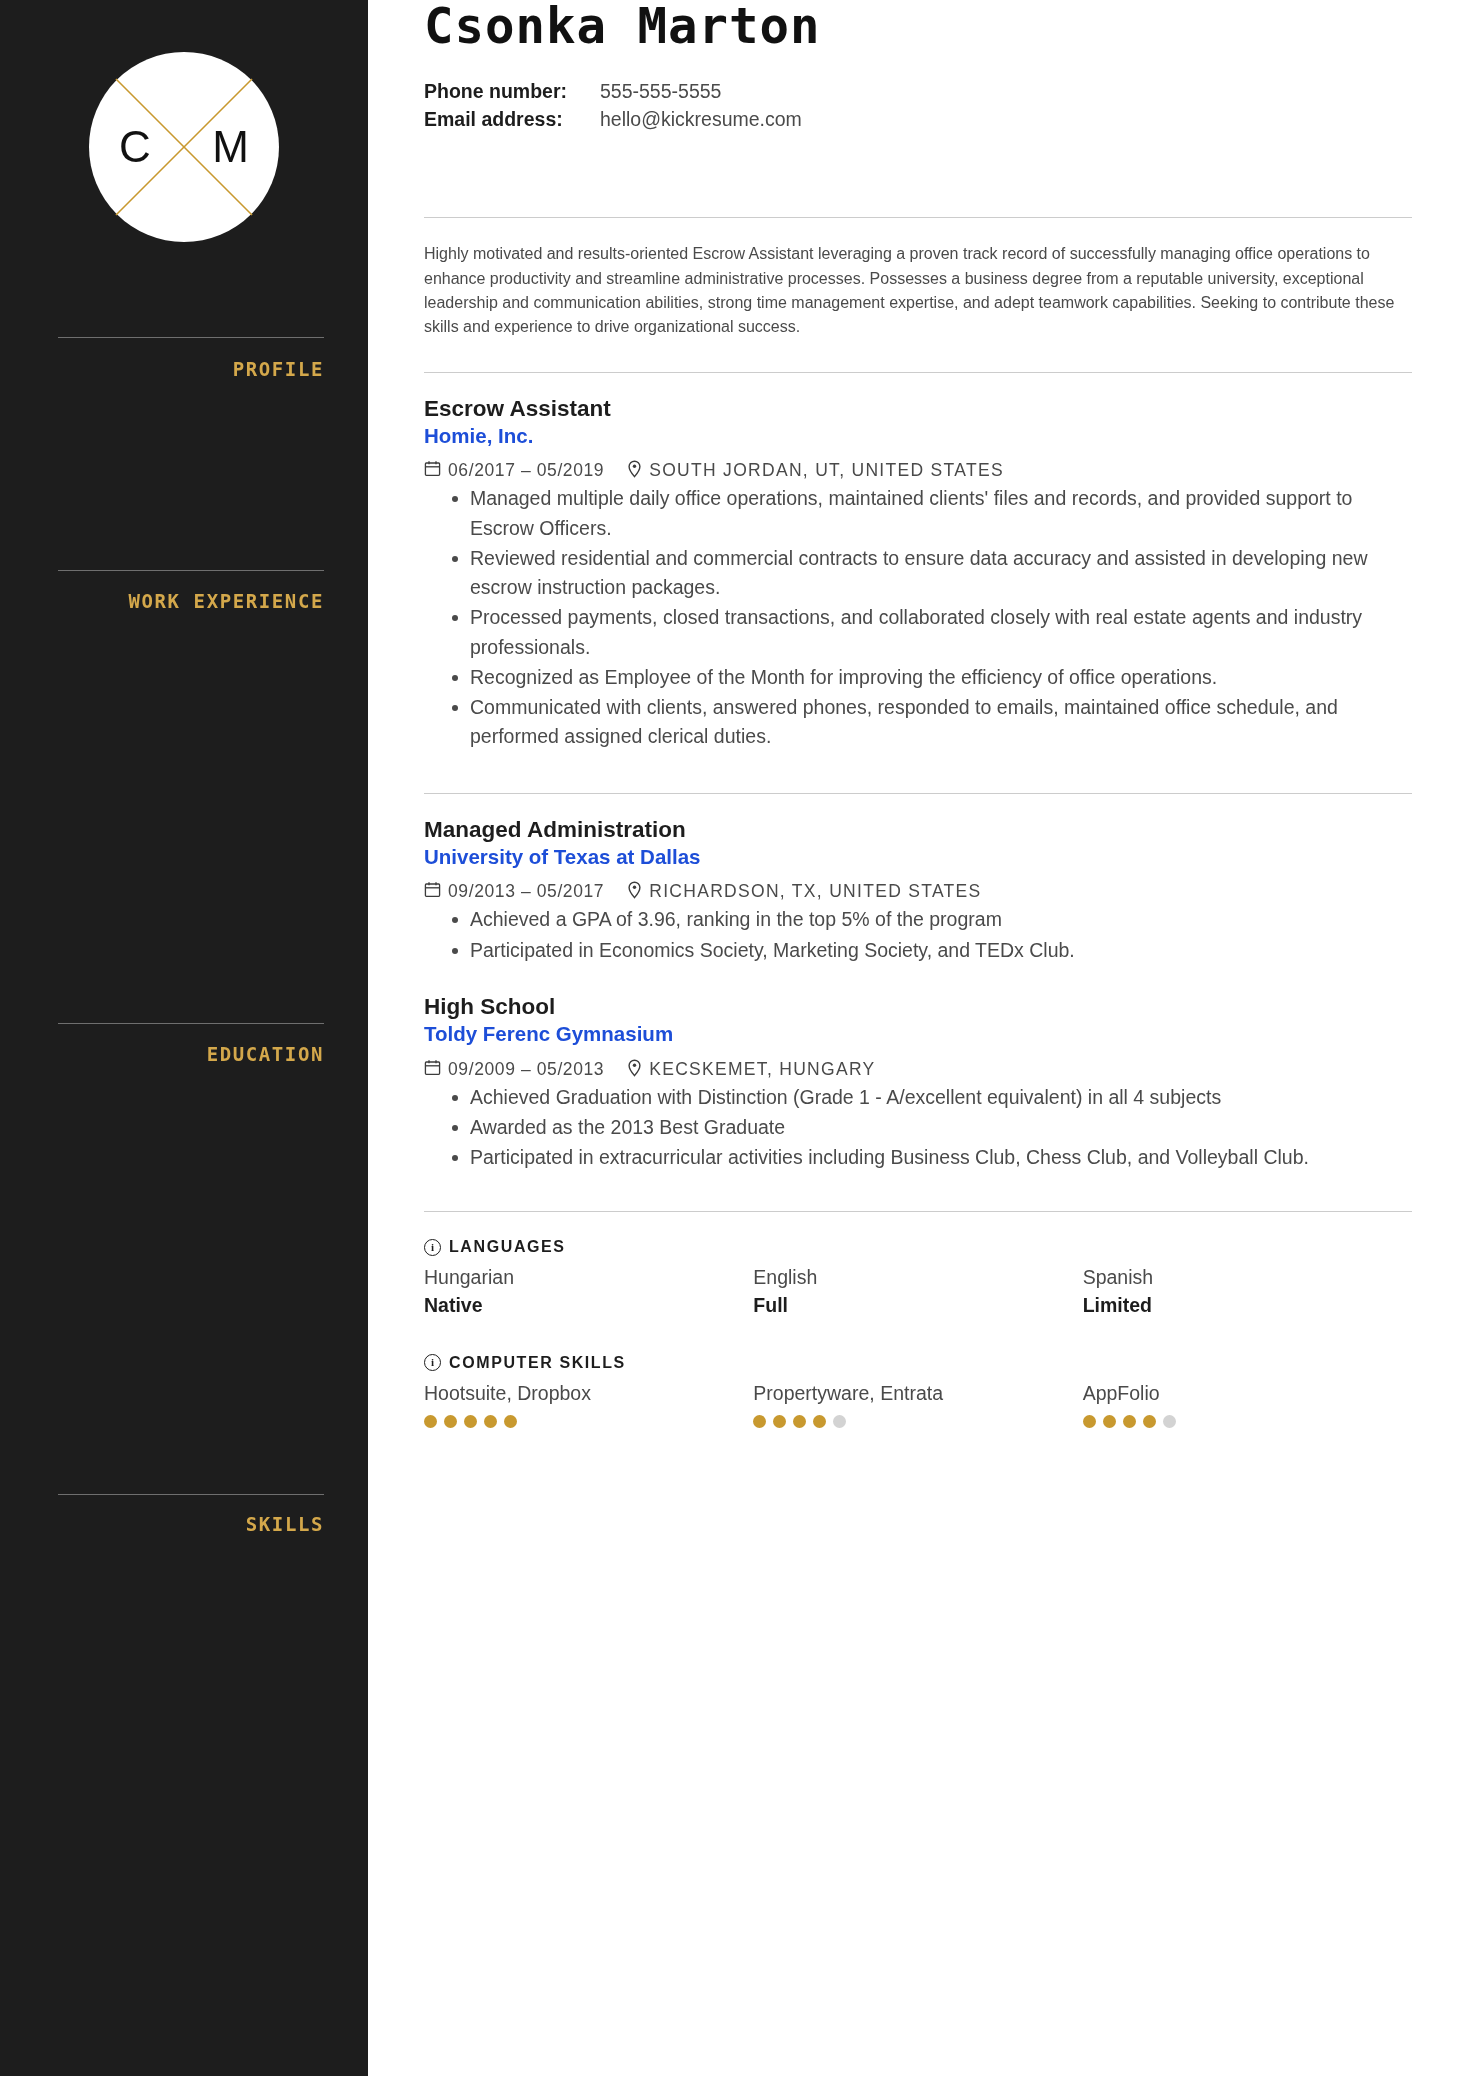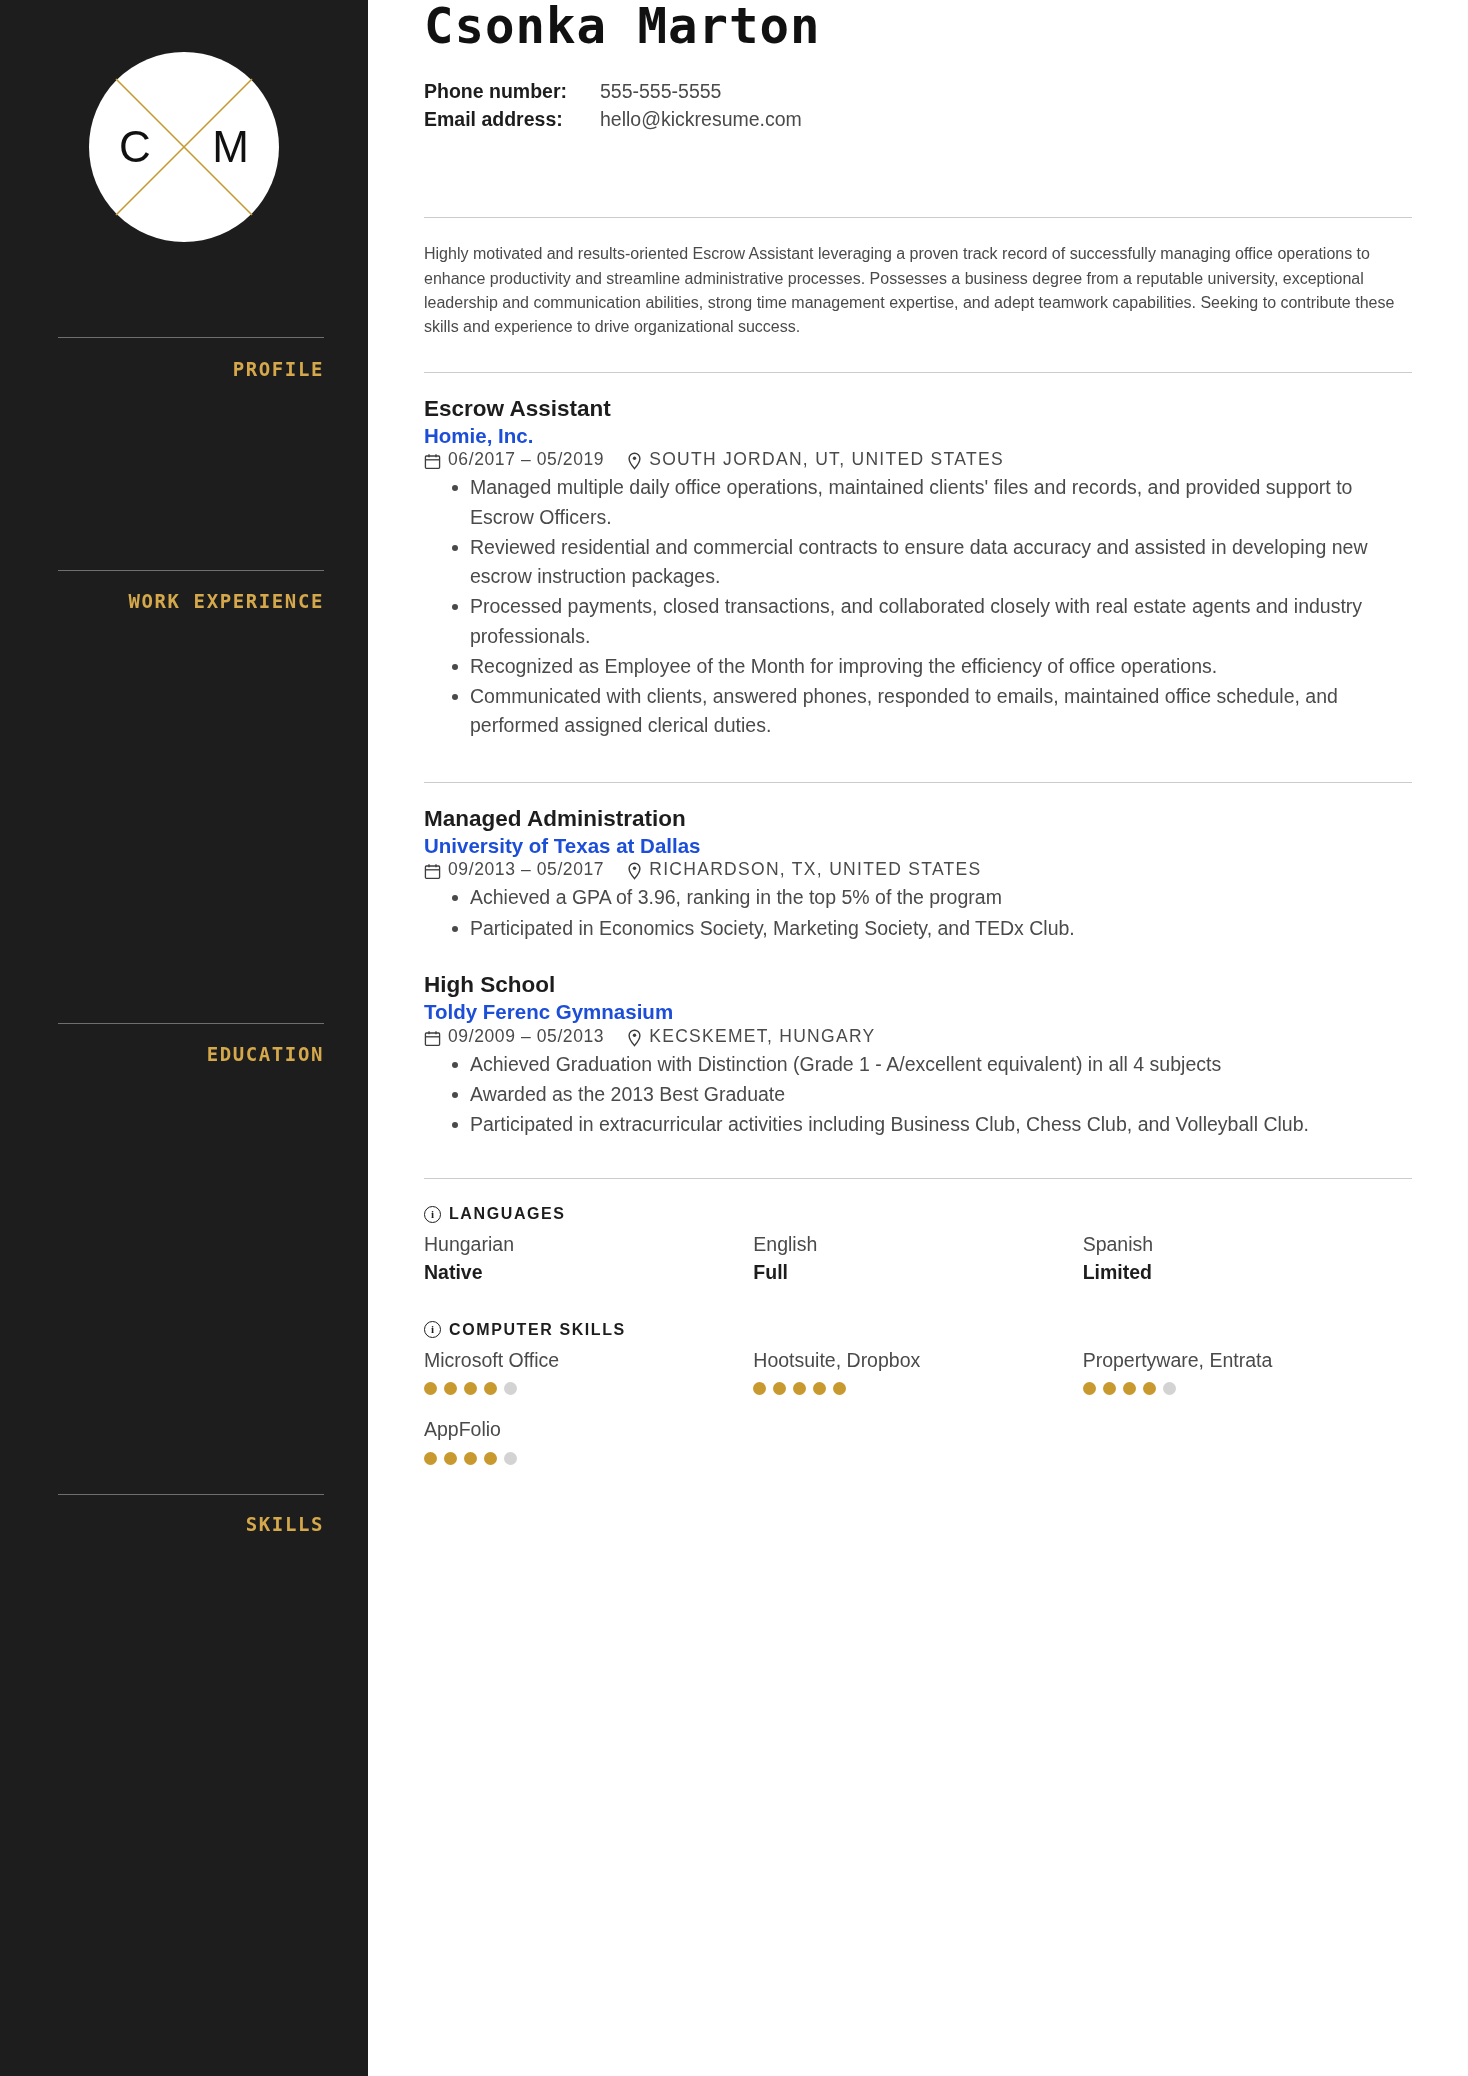--- a/index.html
+++ b/index.html
@@ -148,23 +148,23 @@
 
   .entry-org {
     font-size: 20.5px;
     font-weight: bold;
     color: #1d4ed8;
     line-height: 1.25;
   }
 
   .entry-meta {
     display: flex;
-    align-items: flex-end;
+    align-items: flex-start;
     gap: 7px;
-    margin-top: 1px;
+    margin-top: 12px;
     font-size: 17.5px;
     color: #4a4a4a;
     letter-spacing: 0.9px;
   }
   .entry-meta .sep { display: inline-block; width: 9px; }
 
   .meta-date { letter-spacing: 0.6px; }
   .meta-loc { letter-spacing: 1.3px; }
 
   .icon-cal, .icon-pin { flex: 0 0 auto; display: inline-flex; }
@@ -430,59 +430,49 @@
           </div>
         </div>
 
         <div class="sub-block" style="margin-top:36px;">
           <div class="sub-head">
             <span class="info-icon">i</span>
             <span>COMPUTER SKILLS</span>
           </div>
           <div class="grid3">
             <div>
-              <div class="grid-cell-name">Microsoft Office</div>
+              <div class="grid-cell-name">Hootsuite, Dropbox</div>
+              <div class="dots">
+                  <span class="dot on"></span>
+                  <span class="dot on"></span>
+                  <span class="dot on"></span>
+                  <span class="dot on"></span>
+                  <span class="dot on"></span>
+                </div>
+            </div>
+            <div>
+              <div class="grid-cell-name">Propertyware, Entrata</div>
               <div class="dots">
                   <span class="dot on"></span>
                   <span class="dot on"></span>
                   <span class="dot on"></span>
                   <span class="dot on"></span>
                   <span class="dot off"></span>
                 </div>
             </div>
             <div>
-              <div class="grid-cell-name">Hootsuite, Dropbox</div>
-              <div class="dots">
-                  <span class="dot on"></span>
-                  <span class="dot on"></span>
-                  <span class="dot on"></span>
-                  <span class="dot on"></span>
-                  <span class="dot on"></span>
-                </div>
-            </div>
-            <div>
-              <div class="grid-cell-name">Propertyware, Entrata</div>
+              <div class="grid-cell-name">AppFolio</div>
               <div class="dots">
                   <span class="dot on"></span>
                   <span class="dot on"></span>
                   <span class="dot on"></span>
                   <span class="dot on"></span>
                   <span class="dot off"></span>
                 </div>
             </div>
-            <div>
-              <div class="grid-cell-name">AppFolio</div>
-              <div class="dots">
-                  <span class="dot on"></span>
-                  <span class="dot on"></span>
-                  <span class="dot on"></span>
-                  <span class="dot on"></span>
-                  <span class="dot off"></span>
-                </div>
-            </div>
           </div>
         </div>
 
       </div>
     </section>
 
   </main>
 </div>
 
 </body></html>

